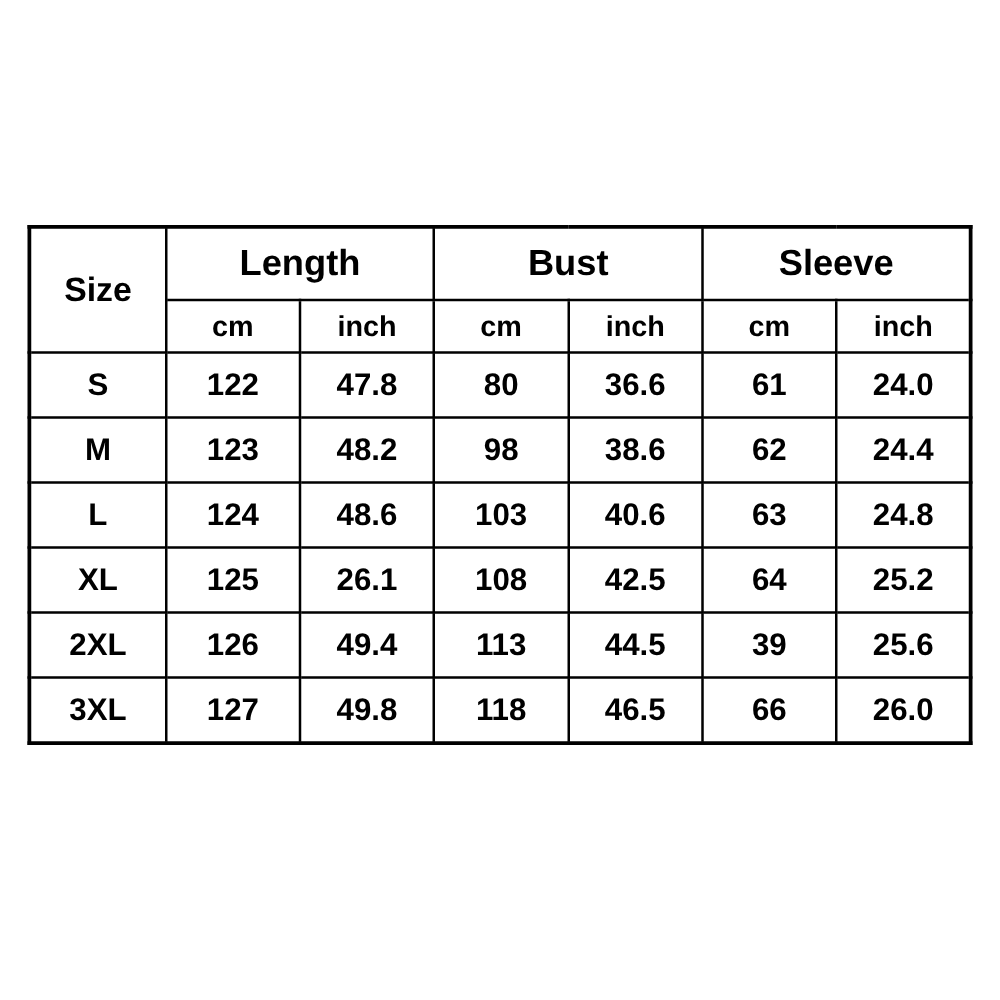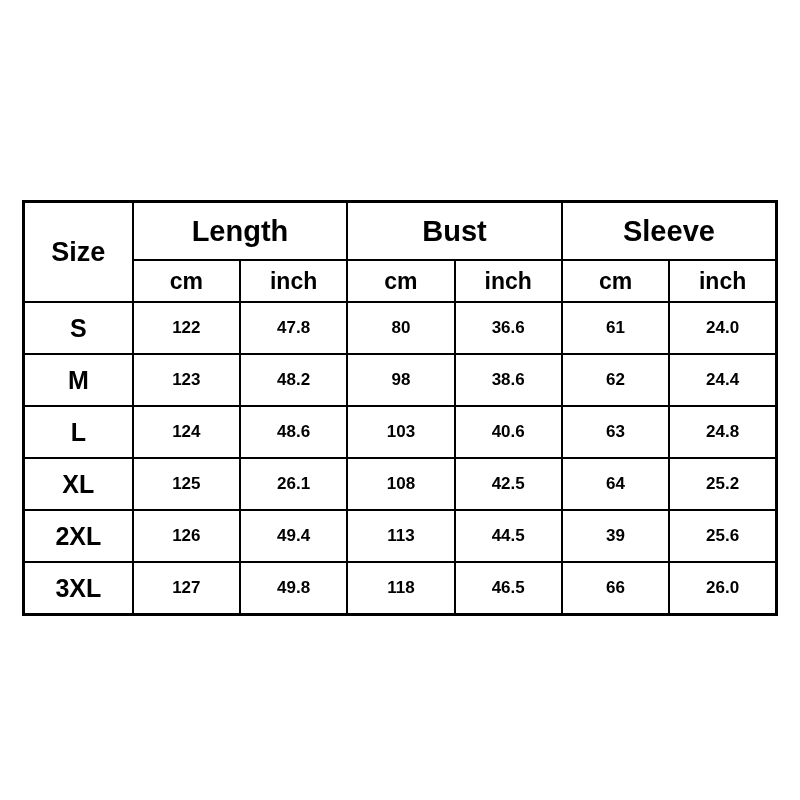--- a/index.html
+++ b/index.html
@@ -11,21 +11,21 @@
     width: 800px;
     height: 800px;
     font-family: "Liberation Sans", sans-serif;
     color: #000000;
     position: relative;
     overflow: hidden;
   }
   #size-chart-wrap {
     position: absolute;
     left: 22px;
-    top: 200px;
+    top: 180px;
     width: 756px;
   }
   table.size-chart {
     border-collapse: collapse;
     width: 100%;
     table-layout: fixed;
   }
   table.size-chart td,
   table.size-chart th {
     border: 2px solid #000000;
@@ -54,21 +54,21 @@
     font-size: 23px;
     height: 40px;
     font-weight: bold;
     border-radius: 21px;
   }
   td.size-cell {
     font-size: 25px;
     height: 50px;
   }
   td.val-cell {
-    font-size: 17px;
+    font-size: 25px;
     height: 50px;
   }
 </style>
 </head>
 <body>
 
 <div id="size-chart-wrap">
   <table class="size-chart">
     <colgroup>
       <col class="c-size">

